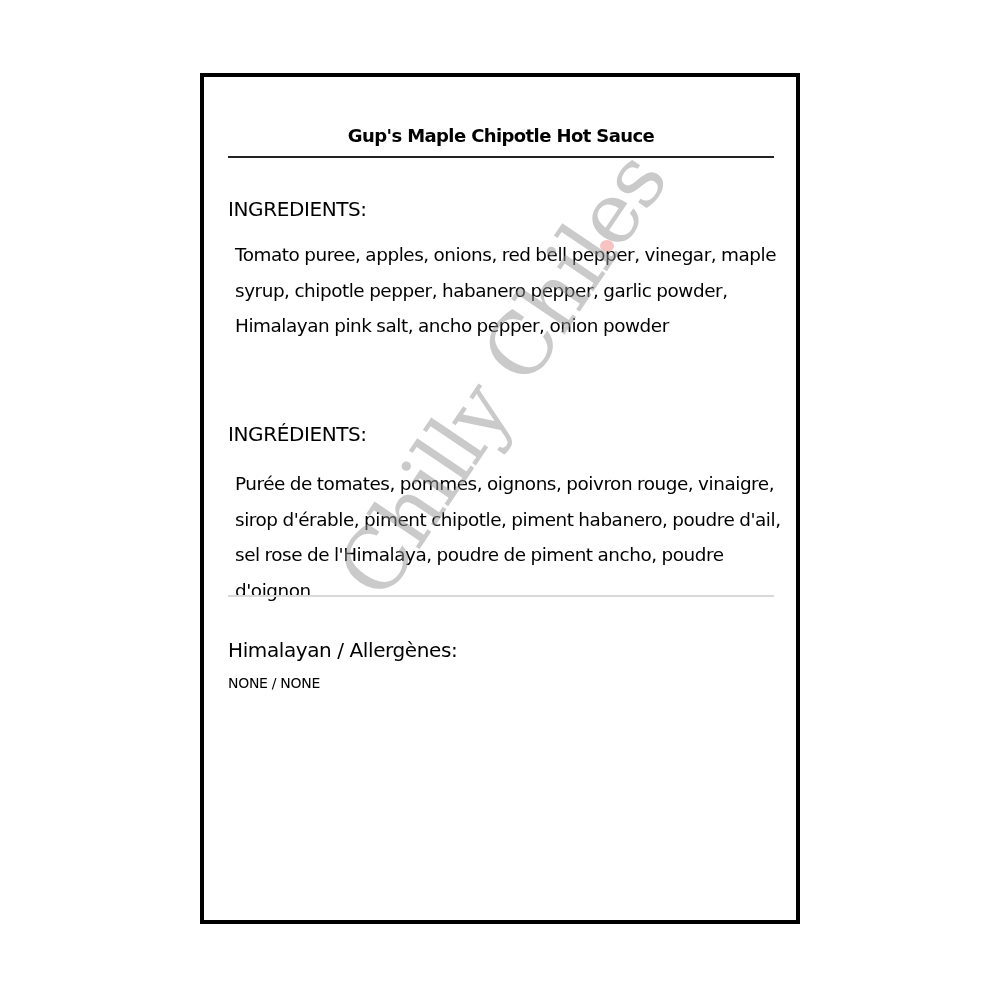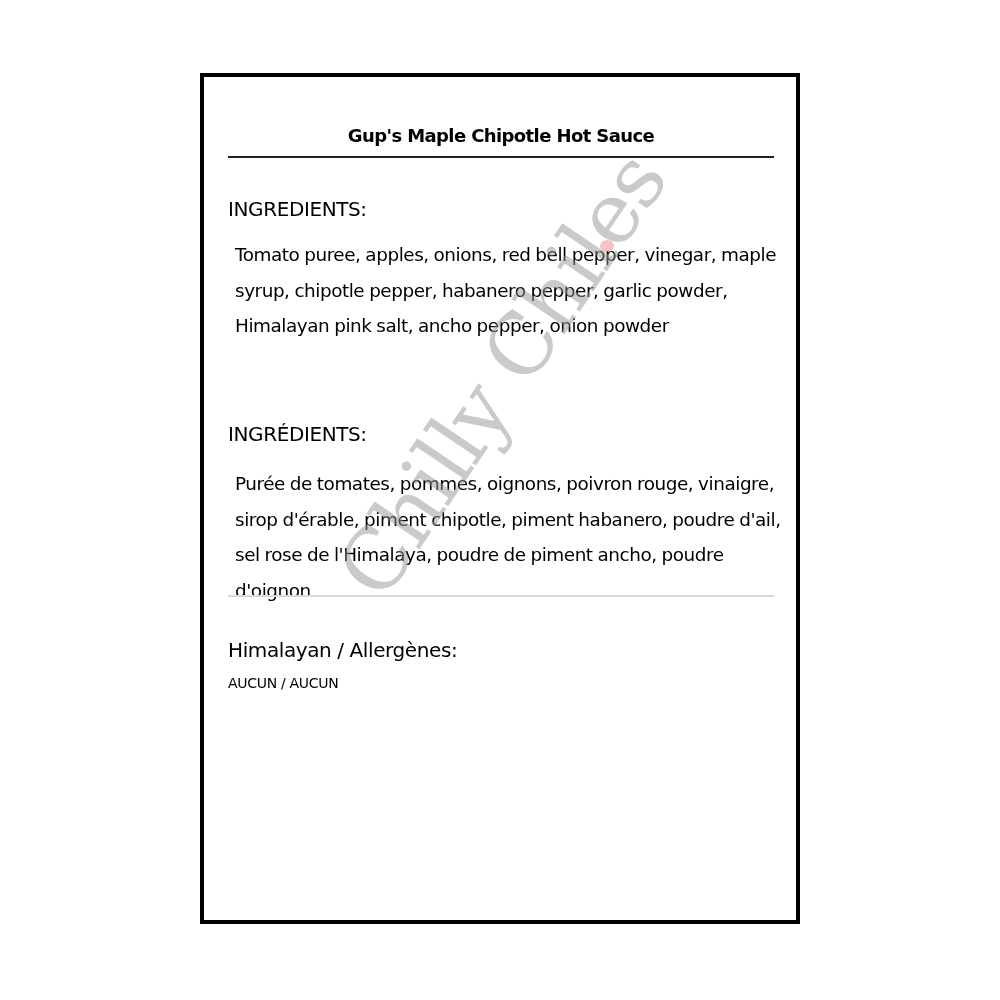--- a/index.html
+++ b/index.html
@@ -126,18 +126,18 @@
 
     <h2 class="section-heading h-en">INGREDIENTS:</h2>
     <p class="section-body b-en">Tomato puree, apples, onions, red bell pepper, vinegar, maple syrup, chipotle pepper, habanero pepper, garlic powder, Himalayan pink salt, ancho pepper, onion powder</p>
 
     <h2 class="section-heading h-fr">INGRÉDIENTS:</h2>
     <p class="section-body b-fr">Purée de tomates, pommes, oignons, poivron rouge, vinaigre, sirop d'érable, piment chipotle, piment habanero, poudre d'ail, sel rose de l'Himalaya, poudre de piment ancho, poudre d'oignon</p>
 
     <div class="divider"></div>
 
     <h2 class="section-heading h-allergen">Himalayan / Allergènes:</h2>
-    <p class="allergen-value">AUCUN / AUCUN</p>
+    <p class="allergen-value">NONE / NONE</p>
   </div>
 </div>
 
 <div class="wm-dot"></div>
 <div class="watermark">Chilly Chiles</div>
 
 </body></html>

